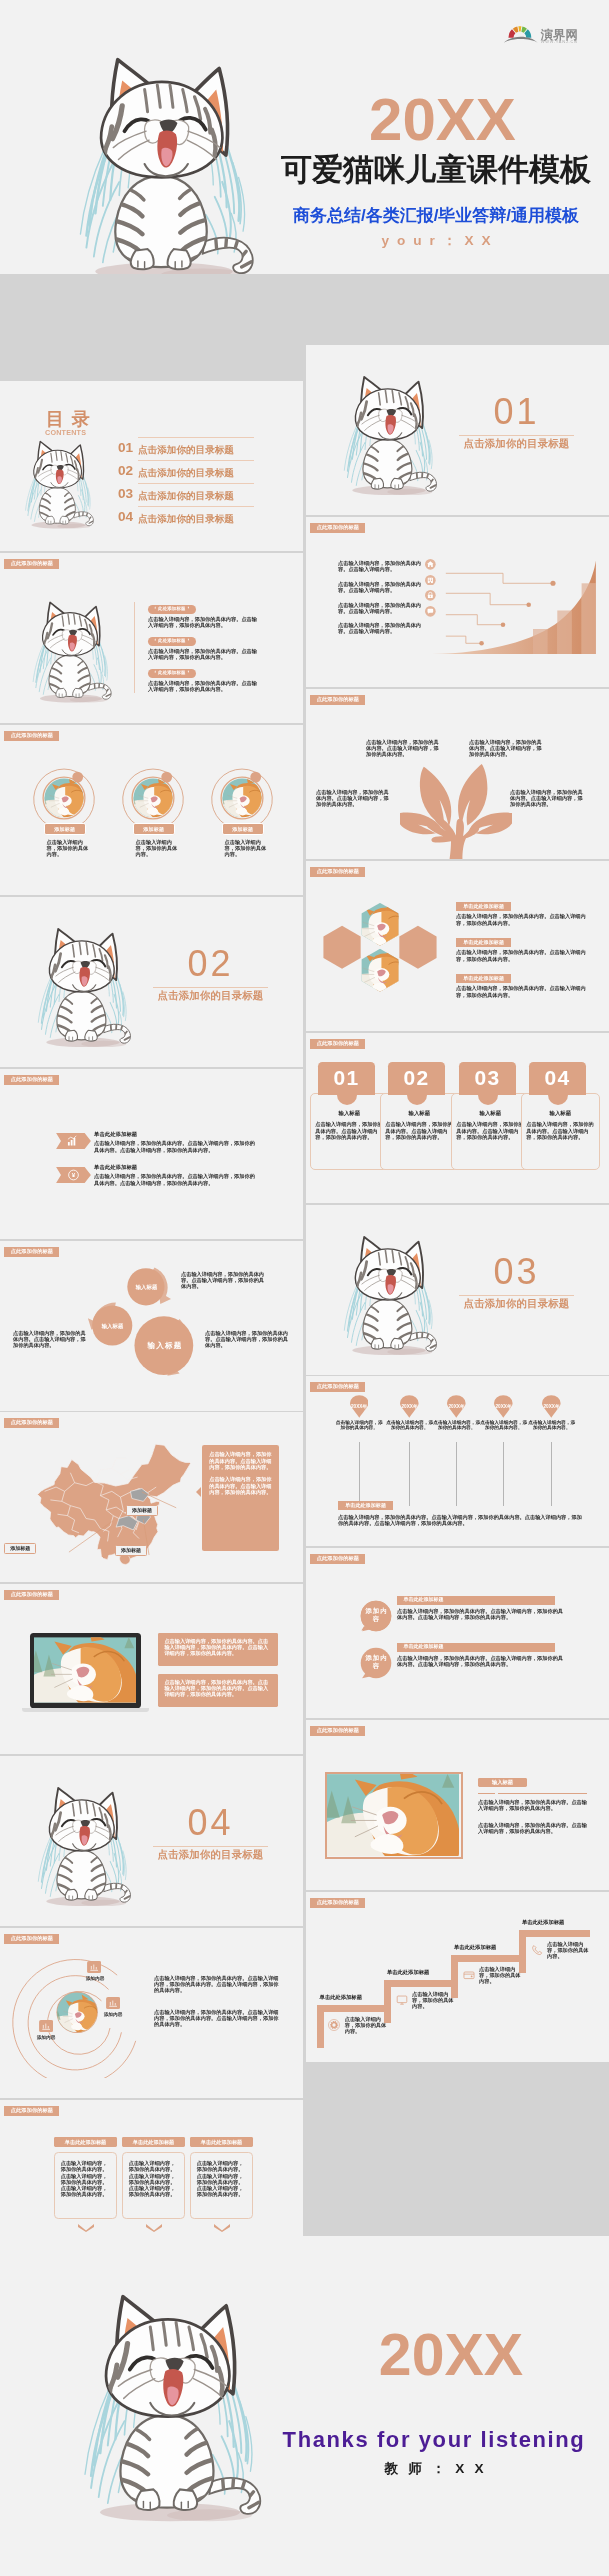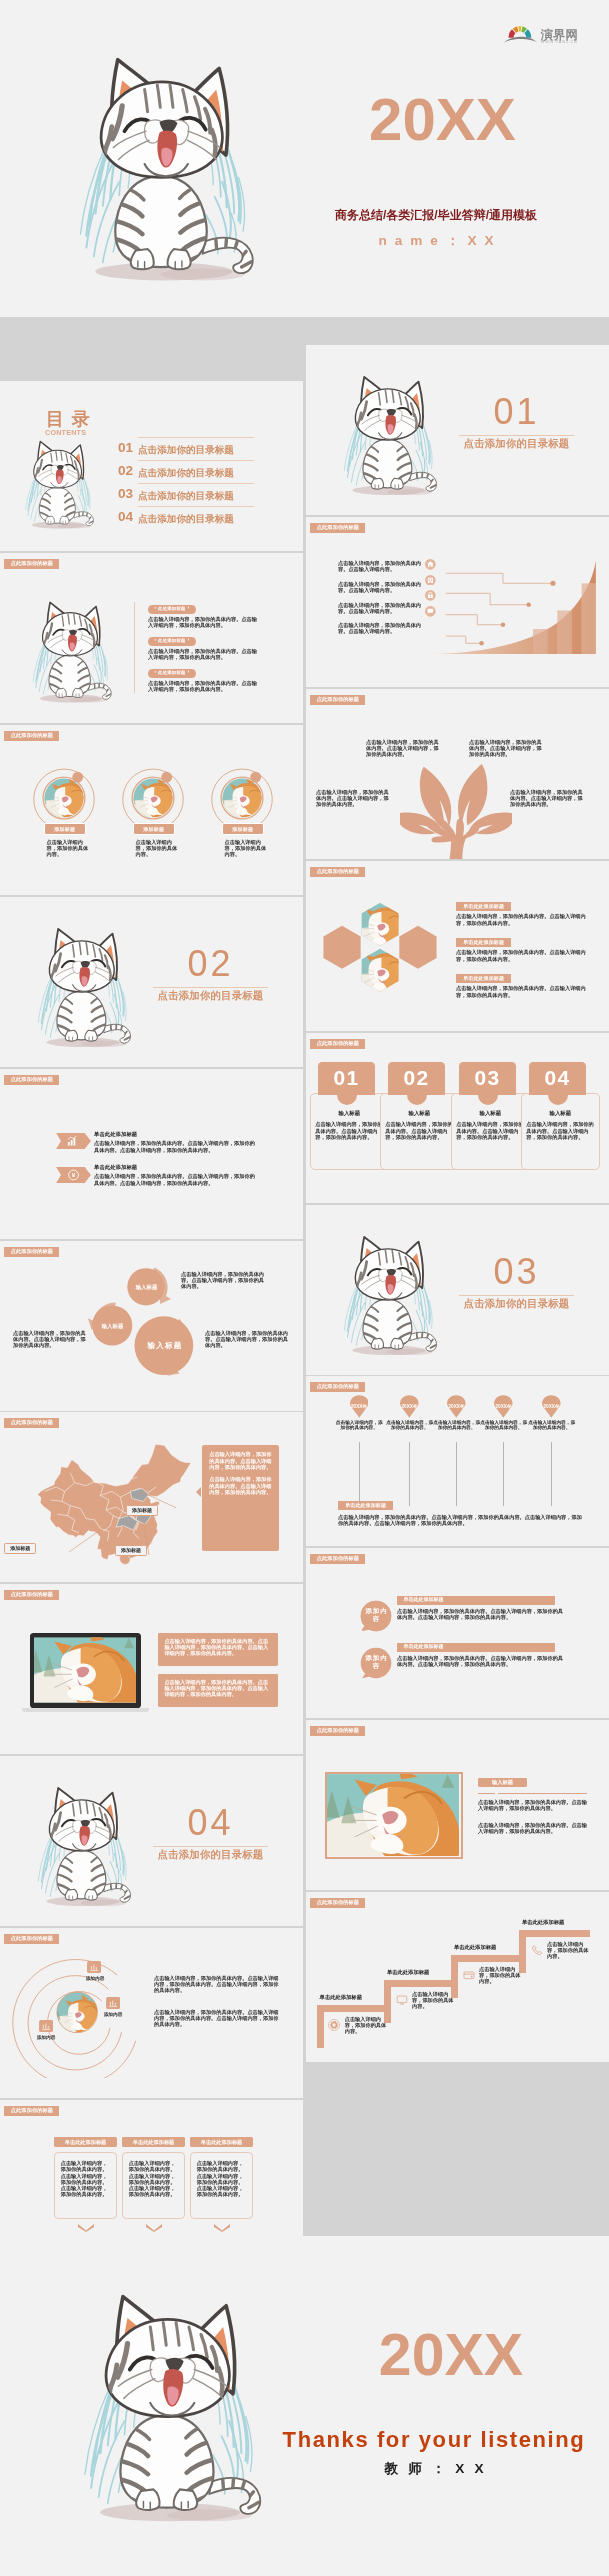--- a/index.html
+++ b/index.html
@@ -1,21 +1,21 @@
 <!DOCTYPE html>
 <html style="font-size:11.5px"><head>
 <meta charset="utf-8">
 <title>PPT Template Preview</title>
 <style>
   html,body{margin:0;padding:0;}
   body{width:609px;height:2576px;background:#d3d3d3;
        font-family:"Liberation Sans",sans-serif;overflow:hidden;}
   .page{width:609px;height:2576px;position:relative;background:#d3d3d3;}
   .slide{background:#f2f2f2;position:absolute;overflow:hidden;}
-  .cover{left:0;top:0;width:609px;height:317px;}
+  .cover{left:0;top:0;width:609px;height:274px;}
   .last{left:0;top:2236px;width:609px;height:340px;}
   .g{width:303px;height:170px;}
   .gl{left:0;margin-top:36px;}  .gr{left:306px;}
   .cat{display:block;position:absolute;}
 
   
   .ttl{position:absolute;left:3.6px;top:6.4px;height:9.3px;line-height:9.6px;
        background:#dca385;color:#fff;font-size:5.2px;padding:0 6.4px 0 7.2px;
        letter-spacing:0.1px;white-space:nowrap;font-weight:700;}
 
@@ -24,21 +24,21 @@
   .tag{background:#dba384;color:#fff;font-size:4.2px;font-weight:700;
        text-align:center;letter-spacing:0.2px;}
   .ct{text-align:center;}
 
   
   .cv-year{position:absolute;left:285px;top:90px;width:315px;text-align:center;
      font-size:60px;line-height:60px;font-weight:700;color:#d99e7f;letter-spacing:0px;}
   .cv-title{position:absolute;left:271px;top:150px;width:330px;text-align:center;
      font-size:31px;line-height:40px;font-weight:700;color:#1d1d1d;letter-spacing:0px;}
   .cv-sub{position:absolute;left:271px;top:207px;width:330px;text-align:center;
-     font-size:12px;line-height:17px;font-weight:700;color:#7f1d1d;letter-spacing:0px;}
+     font-size:17px;line-height:17px;font-weight:700;color:#1d4ed8;letter-spacing:0px;}
   .cv-name{position:absolute;left:275px;top:233px;width:330px;text-align:center;
      font-size:13.6px;line-height:16px;font-weight:700;color:#d99e7f;letter-spacing:8px;}
   .wm{position:absolute;left:500px;top:16px;width:77px;height:32px;overflow:visible;}
 
   
   .toc-cn{position:absolute;left:46px;top:29px;font-size:18px;line-height:18px;font-weight:700;
     color:#d3906a;letter-spacing:1.4px;}
   .toc-en{position:absolute;left:45px;top:48px;font-size:7.2px;line-height:7.2px;font-weight:700;
     color:#dda787;letter-spacing:0.2px;}
   .toc-row{position:absolute;height:17px;width:143px;}
@@ -51,21 +51,21 @@
   .sec-lab{position:absolute;font-size:10.4px;line-height:13px;font-weight:700;color:#d4936c;letter-spacing:0.2px;white-space:nowrap;}
   .sec-ul{position:absolute;height:0.7px;background:#e9c8b2;}
 
   
   .tk-year{position:absolute;left:279px;top:90px;width:344px;text-align:center;
      font-size:59px;line-height:59px;font-weight:700;color:#d99e7f;letter-spacing:0px;}
   .tk-t{position:absolute;left:262px;top:145px;width:344px;text-align:center;
      font-size:31px;line-height:40px;font-weight:700;letter-spacing:0px;}
   .tk-t .a{color:#d99e7f;letter-spacing:5.7px;} .tk-t .b{color:#1d1d1d;letter-spacing:5.7px;}
   .tk-sub{position:absolute;left:262px;top:191px;width:344px;text-align:center;
-     font-size:22px;line-height:26px;font-weight:700;color:#c2410c;letter-spacing:1.6px;}
+     font-size:22px;line-height:26px;font-weight:700;color:#4c1d95;letter-spacing:1.6px;}
   .tk-name{position:absolute;left:267px;top:224px;width:344px;text-align:center;
      font-size:13.6px;line-height:17px;font-weight:700;color:#1d1d1d;letter-spacing:10px;}
   .abs{position:absolute;}
 
   .pill{display:inline-block;background:#dda183;color:#fff;border-radius:6.4px;
         font-size:4.4px;line-height:8.6px;height:8.6px;padding:0 6.4px;font-weight:700;
         letter-spacing:0.2px;white-space:nowrap;}
   .pill .q{font-size:4.3px;opacity:.95;}
   .pill .q.l{margin-right:2.1px;} .pill .q.r{margin-left:2.1px;}
   .icn{width:10.7px;height:10.7px;display:block;}
@@ -293,22 +293,23 @@
         <path d="M32.1 5.2 A19 19 0 0 1 38 19 L29.6 19 A10.5 10.5 0 0 0 26.5 11.9 Z" fill="#2a9aa5"></path>
       </g>
       <path d="M5 34 C 15 23.5, 39 23.5, 49 34 C 39 27.5, 15 27.5, 5 34 Z" fill="#7f7f7f"></path>
       <text x="53" y="28.5" font-size="16" font-weight="700" fill="#8a8a8a">演界网</text>
       <text x="53" y="34.5" font-size="5" letter-spacing="1.05" fill="#a8a8a8">WWW.YANJ.CN</text>
     </svg>
     <svg class="cat" style="left:52px;top:43px;width:224px;height:254px;" viewBox="0 0 312 354" width="224" height="254">
         <use href="#catsym"></use>
       </svg>
     <div class="cv-year">20XX</div>
+    <div class="cv-title">可爱猫咪儿童课件模板</div>
     <div class="cv-sub">商务总结/各类汇报/毕业答辩/通用模板</div>
-    <div class="cv-name">name：XX</div>
+    <div class="cv-name">your：XX</div>
   </div>
 
   <div class="slide g gl" style="top:345px;">
     <svg class="cat" style="left:14.3px;top:54px;width:89px;height:100px;" viewBox="0 0 124 140" width="89" height="100">
         <use href="#catsym"></use>
       </svg>
     <div class="toc-cn">目 录</div>
     <div class="toc-en">CONTENTS</div>
     <div class="toc-row" style="left:118px;top:60px;">
       <div class="toc-ul" style="top:-3.6px;"></div>

